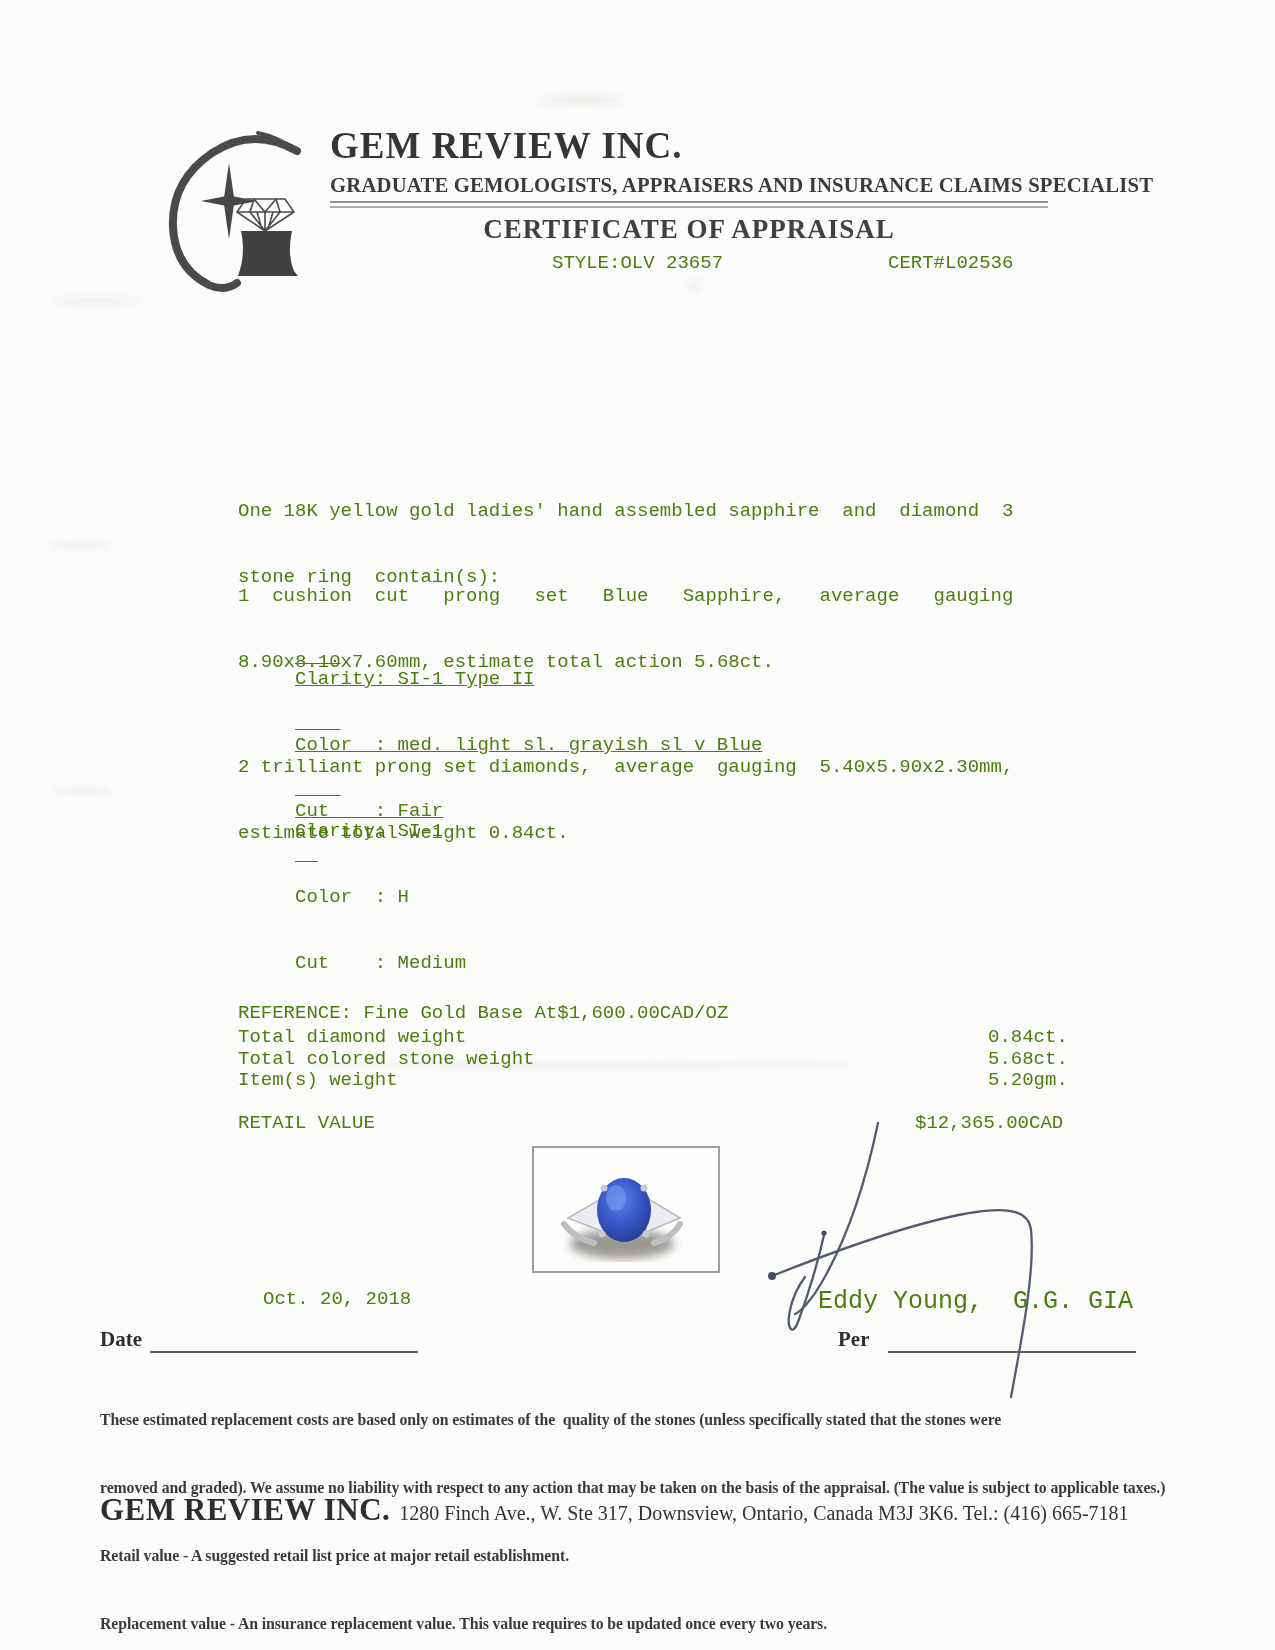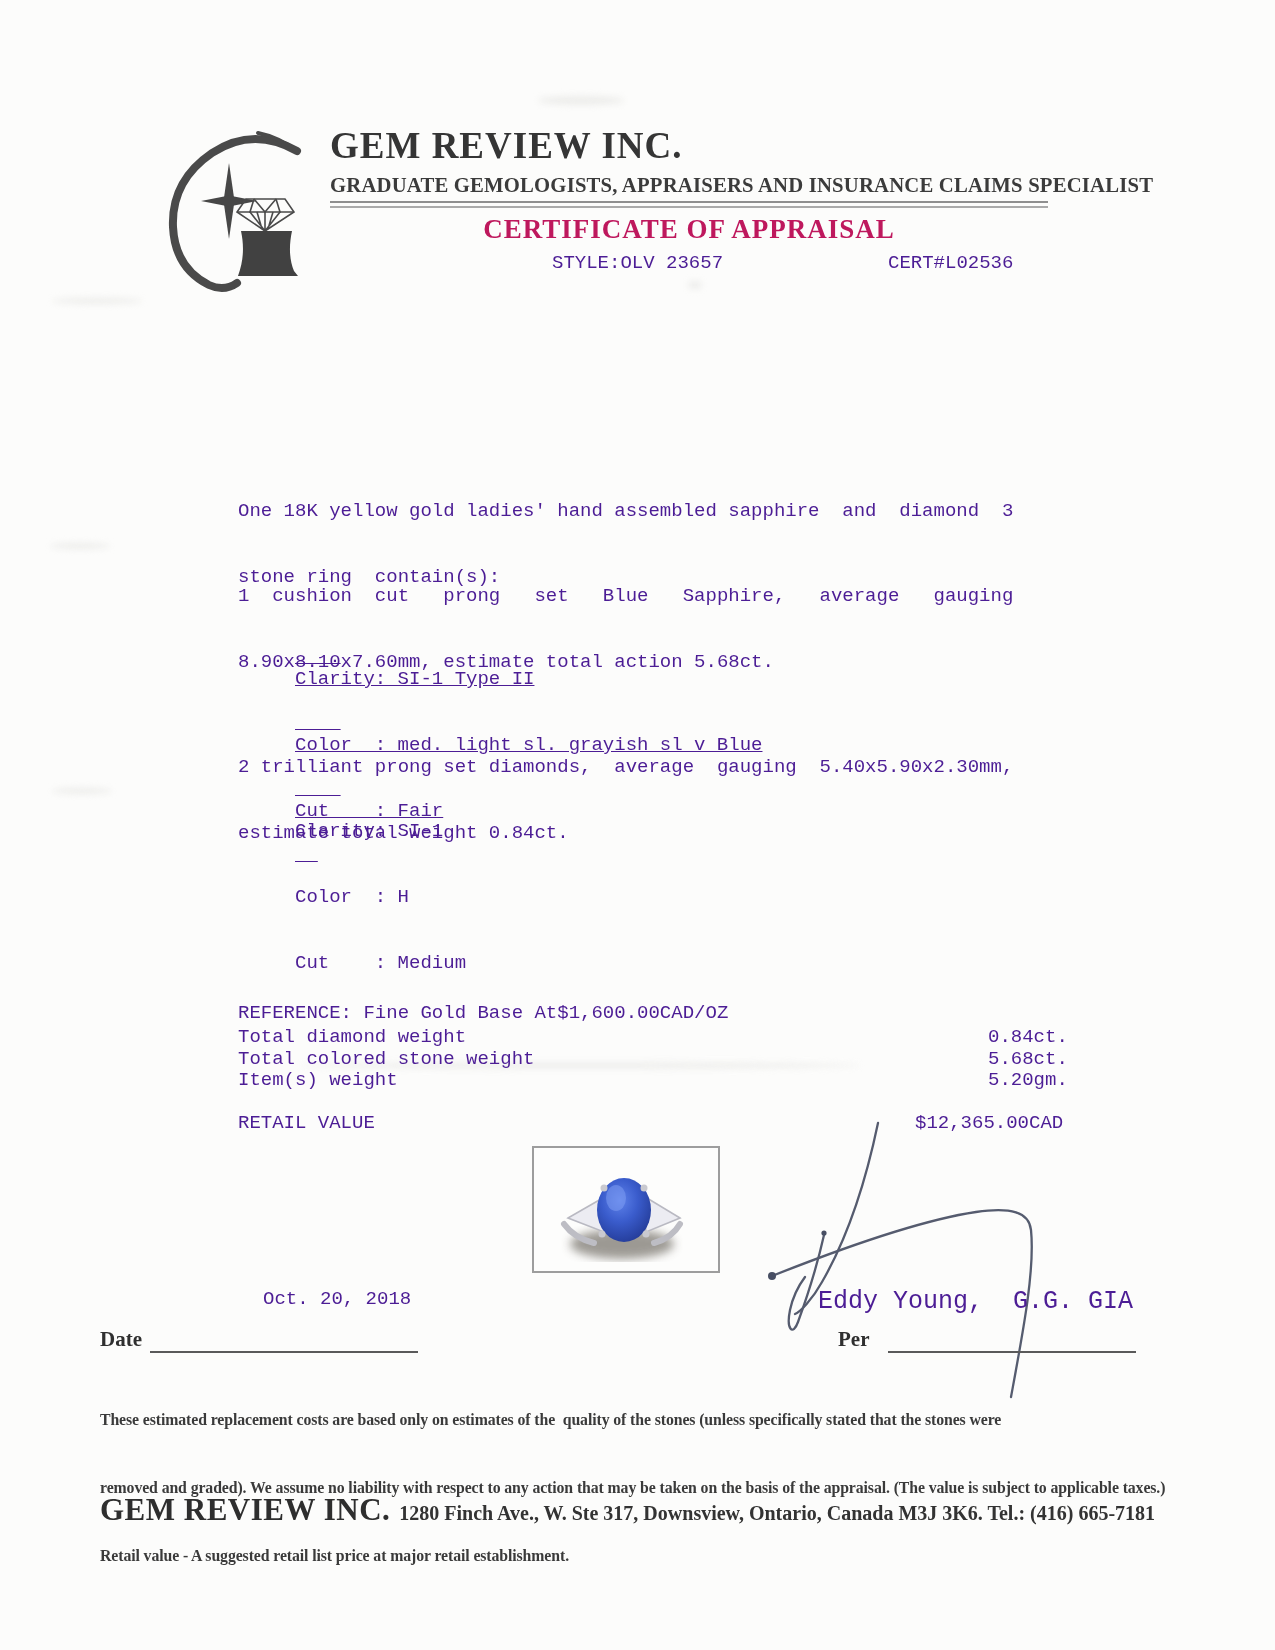--- a/index.html
+++ b/index.html
@@ -18,25 +18,25 @@
   }
   .tagline{
     position:absolute;left:330px;top:173px;
     font-size:21px;font-weight:bold;letter-spacing:.2px;color:#3b3b3b;
     transform:scaleX(.985);transform-origin:left;
   }
   .rule1{position:absolute;left:330px;top:201px;width:718px;height:2px;background:#8f8f8f;}
   .rule2{position:absolute;left:330px;top:206px;width:718px;height:2px;background:#aaaaaa;}
   .cert-title{
     position:absolute;left:330px;top:214px;width:718px;text-align:center;
-    font-size:27px;font-weight:bold;letter-spacing:1px;color:#be185d;
+    font-size:27px;font-weight:bold;letter-spacing:1px;color:#404040;
   }
   .mono{
     font-family:"Liberation Mono","DejaVu Sans Mono",monospace;
-    font-size:19px;line-height:22px;color:#4c1d95;white-space:pre;
+    font-size:19px;line-height:22px;color:#4d7c0f;white-space:pre;
   }
   .style-no{position:absolute;left:552px;top:252px;}
   .cert-no{position:absolute;left:888px;top:252px;}
   
   .intro{position:absolute;left:238px;top:456px;}
   .item1{position:absolute;left:238px;top:541px;}
   .item1-details{position:absolute;left:295px;top:624px;text-decoration:underline;}
   .item2{position:absolute;left:238px;top:712px;}
   .item2-details{position:absolute;left:295px;top:776px;}
   
@@ -67,21 +67,21 @@
   .disclaimer{
     position:absolute;left:100px;top:1364px;width:1110px;
     font-size:15.8px;font-weight:bold;line-height:22.6px;color:#3a3a3a;
     letter-spacing:-.1px;white-space:pre;
   }
   .footer{
     position:absolute;left:100px;top:1492px;width:1110px;
     display:flex;align-items:baseline;gap:9px;white-space:nowrap;
   }
   .footer-brand{font-size:31px;font-weight:bold;letter-spacing:.5px;color:#2e2e2e;}
-  .footer-address{font-size:20px;font-weight:bold;color:#333333;}
+  .footer-address{font-size:20px;font-weight:normal;color:#333333;}
   
   .smudge{position:absolute;background:#ededeb;filter:blur(3px);border-radius:50%;}
   .s1{left:538px;top:96px;width:86px;height:9px;}
   .s2{left:52px;top:298px;width:90px;height:6px;}
   .s3{left:50px;top:543px;width:60px;height:6px;}
   .s4{left:52px;top:788px;width:60px;height:6px;}
   .s5{left:300px;top:1062px;width:560px;height:7px;opacity:.85;}
   .s6{left:688px;top:281px;width:14px;height:8px;}
 </style>
 </head>
@@ -197,20 +197,21 @@
   <div class="mono appraiser">Eddy Young,  G.G. GIA</div>
   <div class="sig-label date-label">Date</div>
   <div class="sig-label per-label">Per</div>
   <div class="date-line"></div>
   <div class="per-line"></div>
 
   <div class="disclaimer">
     <div>These estimated replacement costs are based only on estimates of the  quality of the stones (unless specifically stated that the stones were</div>
     <div>removed and graded). We assume no liability with respect to any action that may be taken on the basis of the appraisal. (The value is subject to applicable taxes.)</div>
     <div>Retail value - A suggested retail list price at major retail establishment.</div>
+    <div>Replacement value - An insurance replacement value. This value requires to be updated once every two years.</div>
     
     
   </div>
 
   <div class="footer">
     <span class="footer-brand">GEM REVIEW INC.</span>
     <span class="footer-address">1280 Finch Ave., W. Ste 317, Downsview, Ontario, Canada M3J 3K6.  Tel.: (416) 665-7181</span>
   </div>
 
 </div>

